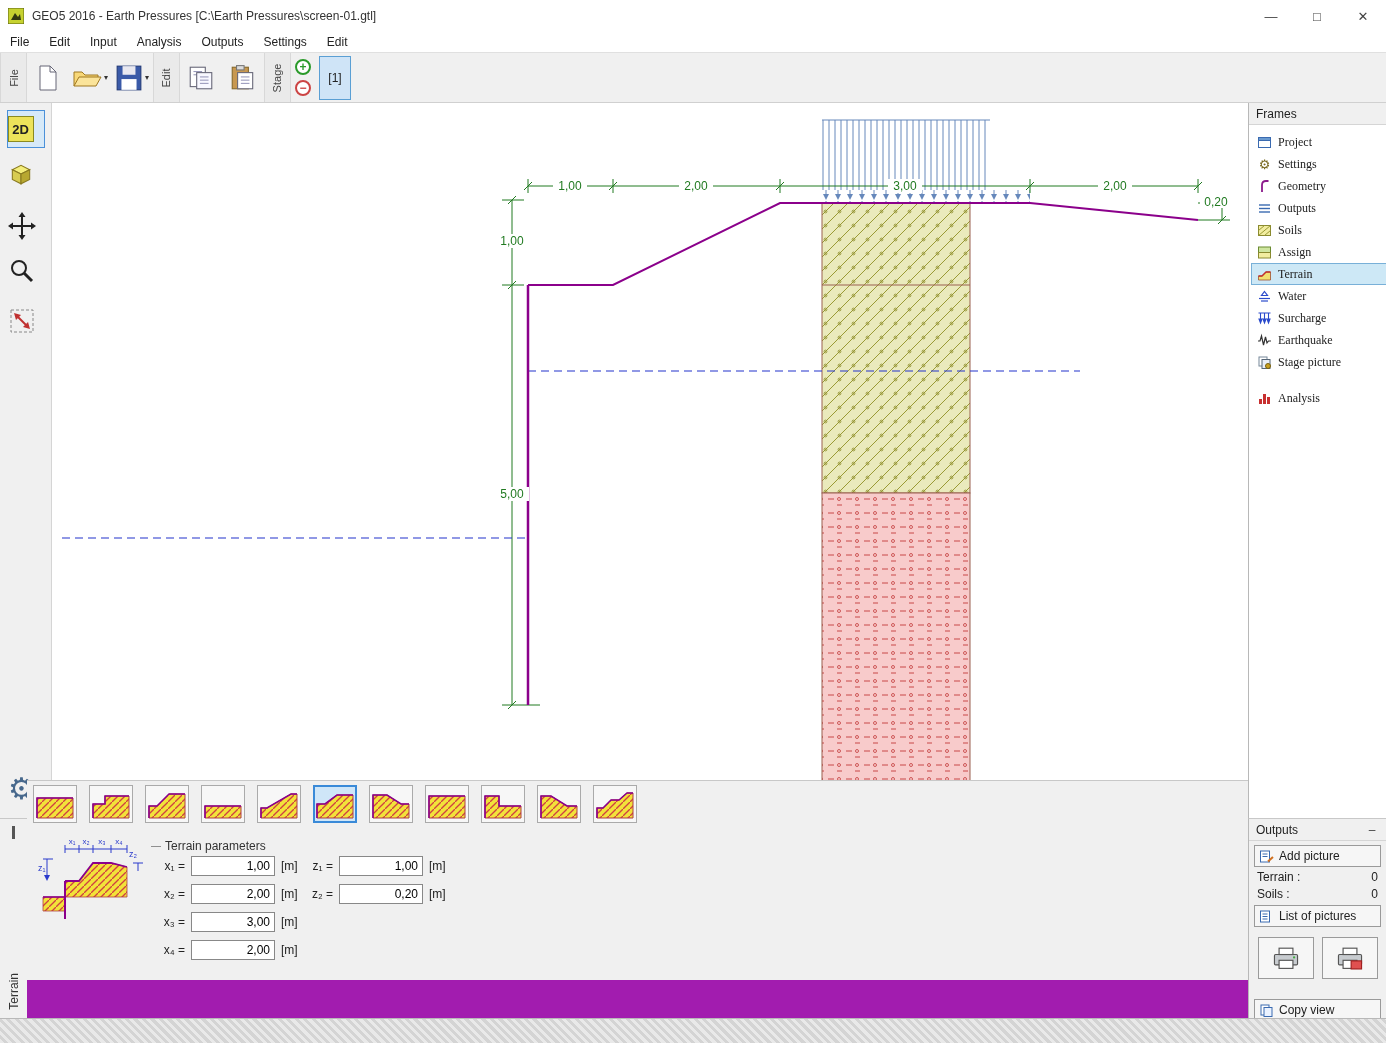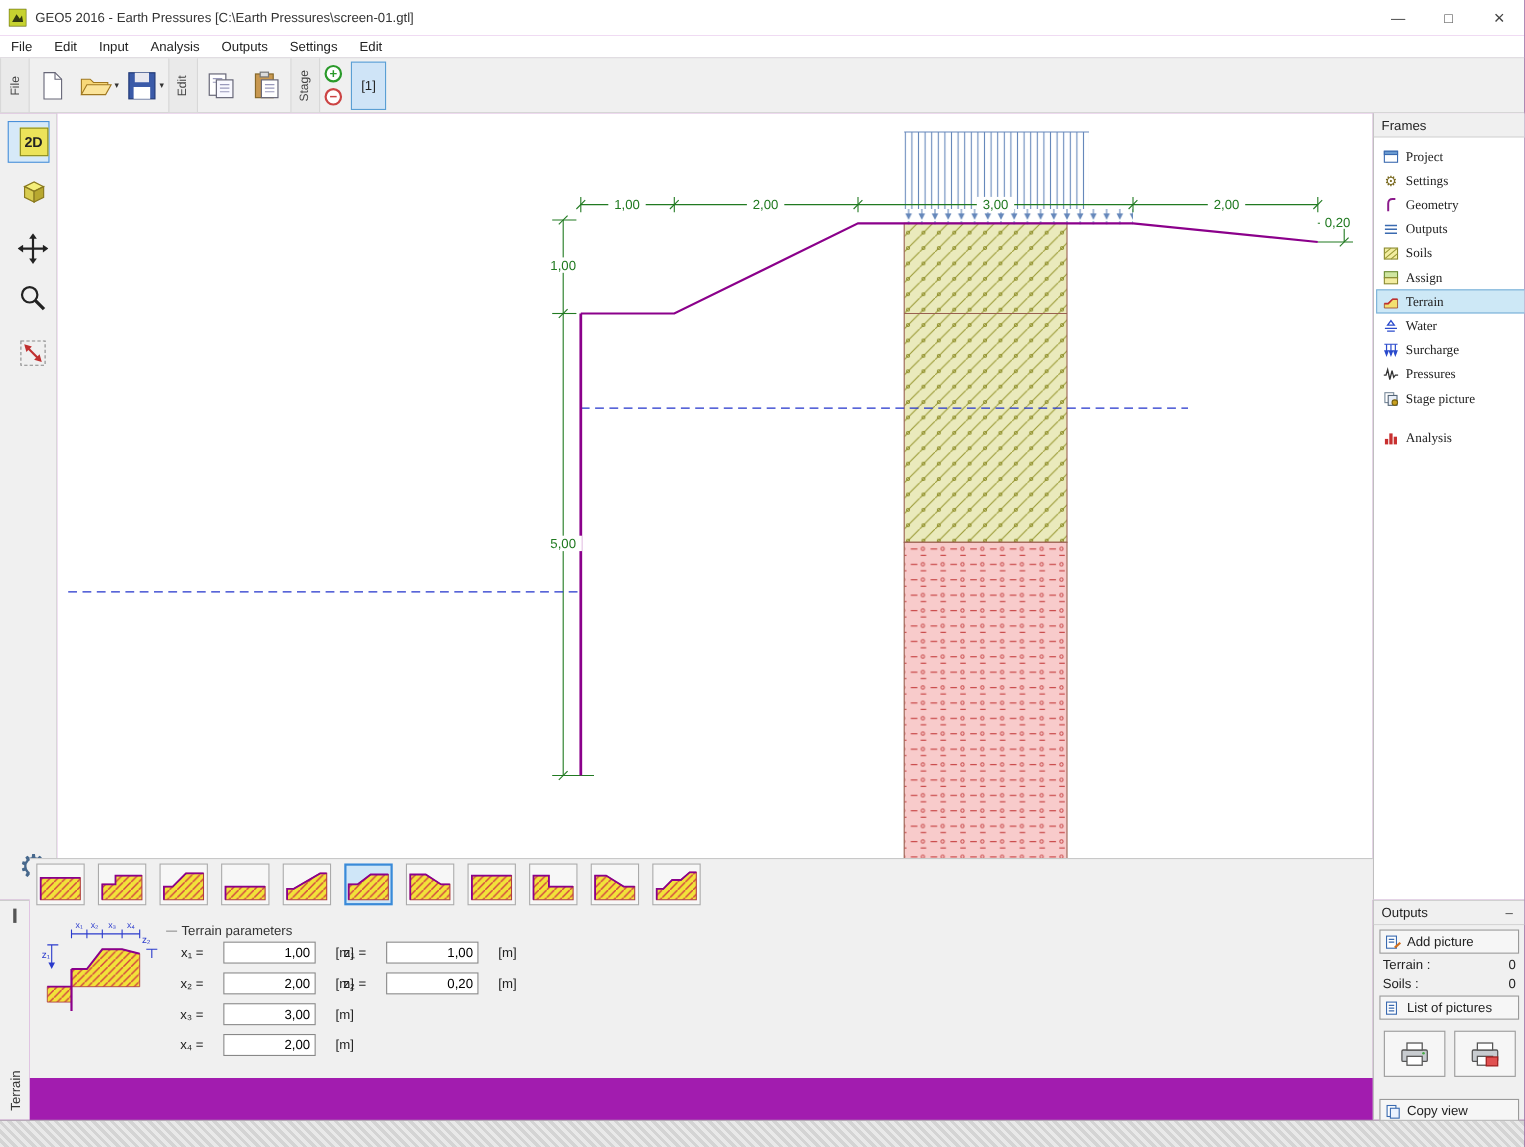--- a/index.html
+++ b/index.html
@@ -37,21 +37,21 @@
                font-size:12px; line-height:13px; text-align:center; }
   .stage-add { border:2px solid #2a9a2a; color:#2a9a2a; }
   .stage-rem { border:2px solid #cc4444; color:#cc4444; }
   .stage-num { width:32px; height:44px; background:#cfe4f7; border:1px solid #5a9fd4;
                display:flex; align-items:center; justify-content:center; margin-left:4px; }
 
   
   .left-tools { position:absolute; top:103px; left:0; width:52px; height:715px;
                 background:#f0f0f0; border-right:1px solid #d5d5d5; }
   .ltool { width:38px; height:38px; margin:7px auto 0; display:flex; align-items:center;
-           justify-content:flex-end; border:1px solid transparent; }
+           justify-content:flex-start; border:1px solid transparent; }
   .ltool.selected { border-color:#4a90d9; background:#d6e9f8; }
   .icon-2d { width:26px; height:26px; background:#ece35a; border:1px solid #8a8a20;
              font-weight:bold; font-size:13px; display:flex; align-items:center;
              justify-content:center; color:#222; }
   .ltool.gear { position:absolute; bottom:10px; left:7px; margin:0; }
   .gear-glyph { font-size:30px; color:#47688c; line-height:30px; }
 
   
   .canvas { position:absolute; top:103px; left:52px; width:1196px; height:715px; background:#fff; }
   .canvas svg.draw { position:absolute; top:0; left:0; }
@@ -79,21 +79,21 @@
   .bottom-content { position:absolute; top:780px; left:27px; width:1221px; height:200px;
                     background:#f0f0f0; border-top:1px solid #c8c8c8; }
   .thumbs { position:absolute; top:4px; left:6px; display:flex; gap:12px; }
   .thumb { width:44px; height:38px; background:#f7f7f7; border:1px solid #aaa;
            display:flex; align-items:center; justify-content:center; }
   .thumb.selected { border:2px solid #3a8ad8; background:#cfe6f8; }
   .param-diagram { position:absolute; left:8px; top:56px; }
   .group-title { position:absolute; left:124px; top:58px; display:flex; align-items:center; gap:4px;
                  color:#333; }
   .group-title .gline { width:10px; height:0; border-top:1px solid #909090; }
-  .frow { position:absolute; height:22px; display:flex; align-items:center;gap:12px; }
+  .frow { position:absolute; height:22px; display:flex; align-items:center; }
   .flabel { width:34px; text-align:right; margin-right:6px; color:#222; }
   .finput { width:84px; height:20px; border:1px solid #888; background:#fff; font-size:12px;
             font-family:"Liberation Sans",sans-serif; text-align:right; padding:0 4px; }
   .funit { margin-left:6px; color:#222; }
 
   
   .outputs { position:absolute; top:818px; left:1248px; width:138px; height:200px;
              background:#f0f0f0; border-top:1px solid #c8c8c8; border-left:1px solid #b8b8b8; }
   .out-btn { margin:4px 5px 0; height:22px; display:flex; align-items:center; gap:5px;
              background:#f6f6f6; border:1px solid #9a9a9a; padding:0 4px; }
@@ -430,21 +430,21 @@
             </svg>
           </span>
         <span>Surcharge</span>
       </div>
       <div class="frame-item">
         <span class="fi">
             <svg width="15" height="15" viewBox="0 0 15 15">
               <polyline points="1,8 3,8 4.5,3 6.5,12 8.5,4 10,10 11.5,8 14,8" fill="none" stroke="#333" stroke-width="1.2"></polyline>
             </svg>
           </span>
-        <span>Pressures</span>
+        <span>Earthquake</span>
       </div>
       <div class="frame-item">
         <span class="fi">
             <svg width="15" height="15" viewBox="0 0 15 15">
               <rect x="2" y="2" width="8" height="9" fill="#fff" stroke="#789"></rect>
               <rect x="5" y="4.5" width="8" height="9" fill="#e8eef8" stroke="#567"></rect>
               <circle cx="11" cy="11" r="2.5" fill="#c8a020" stroke="#776010"></circle>
             </svg>
           </span>
         <span>Stage picture</span>

